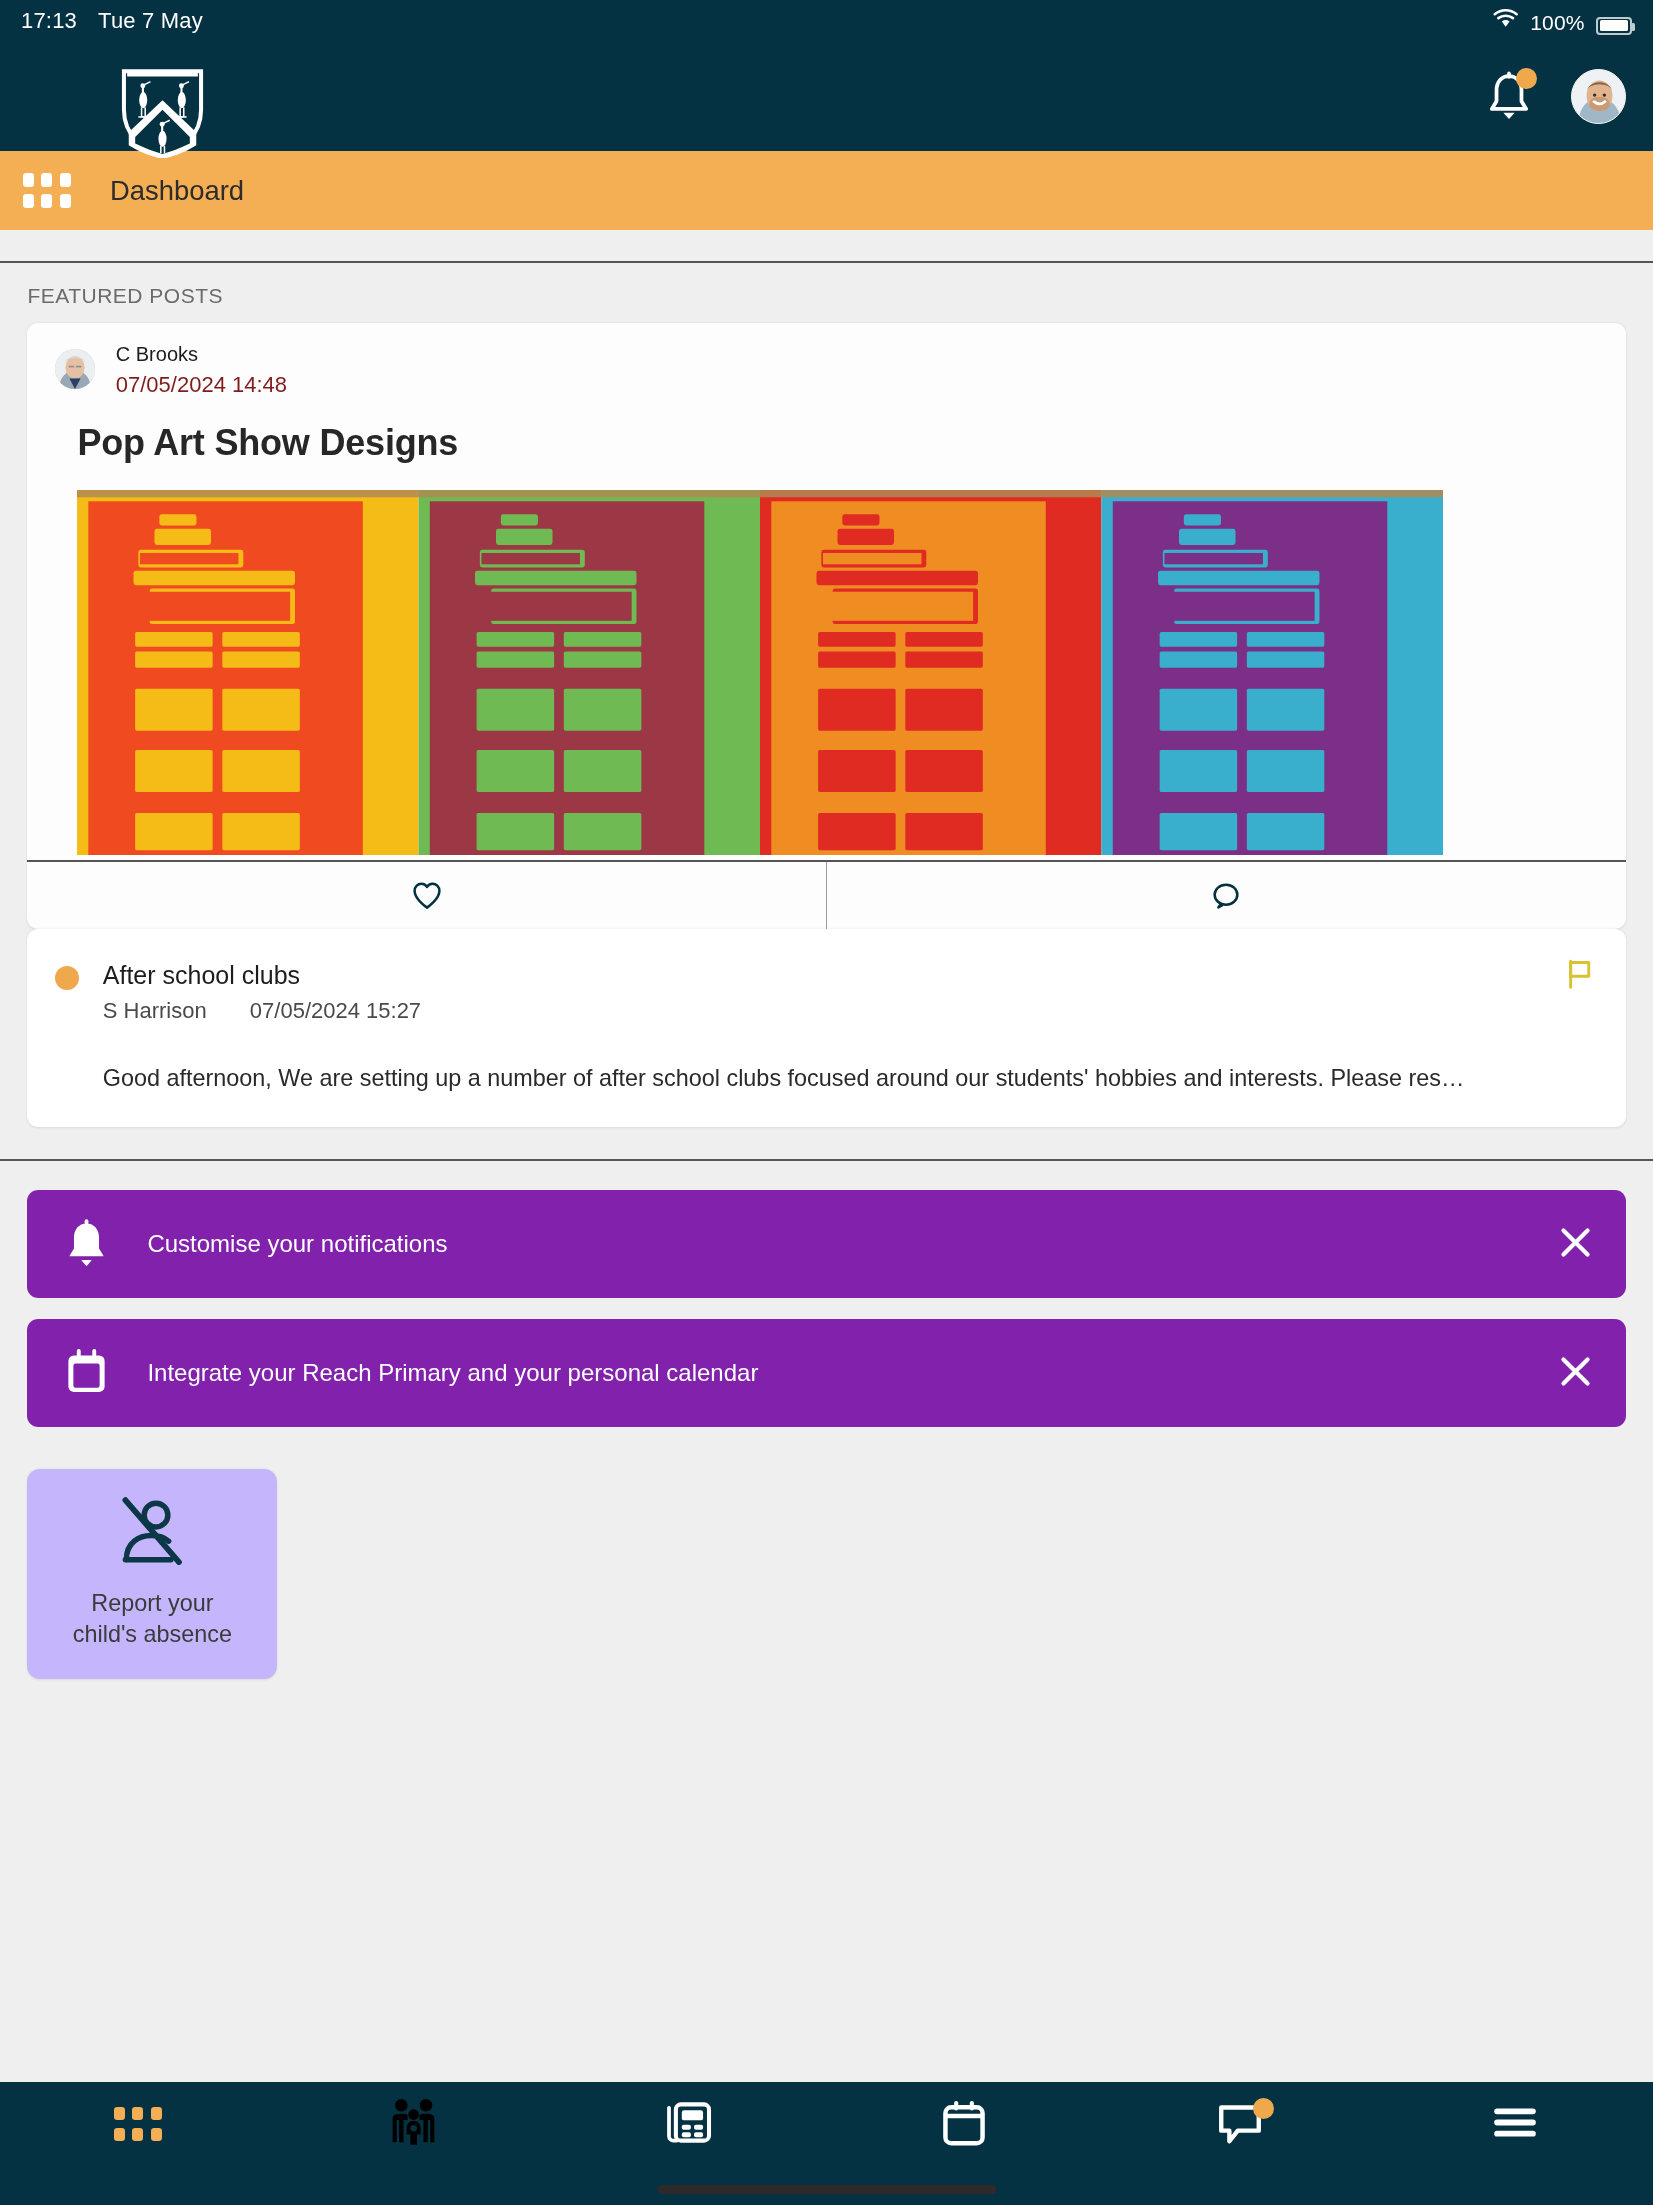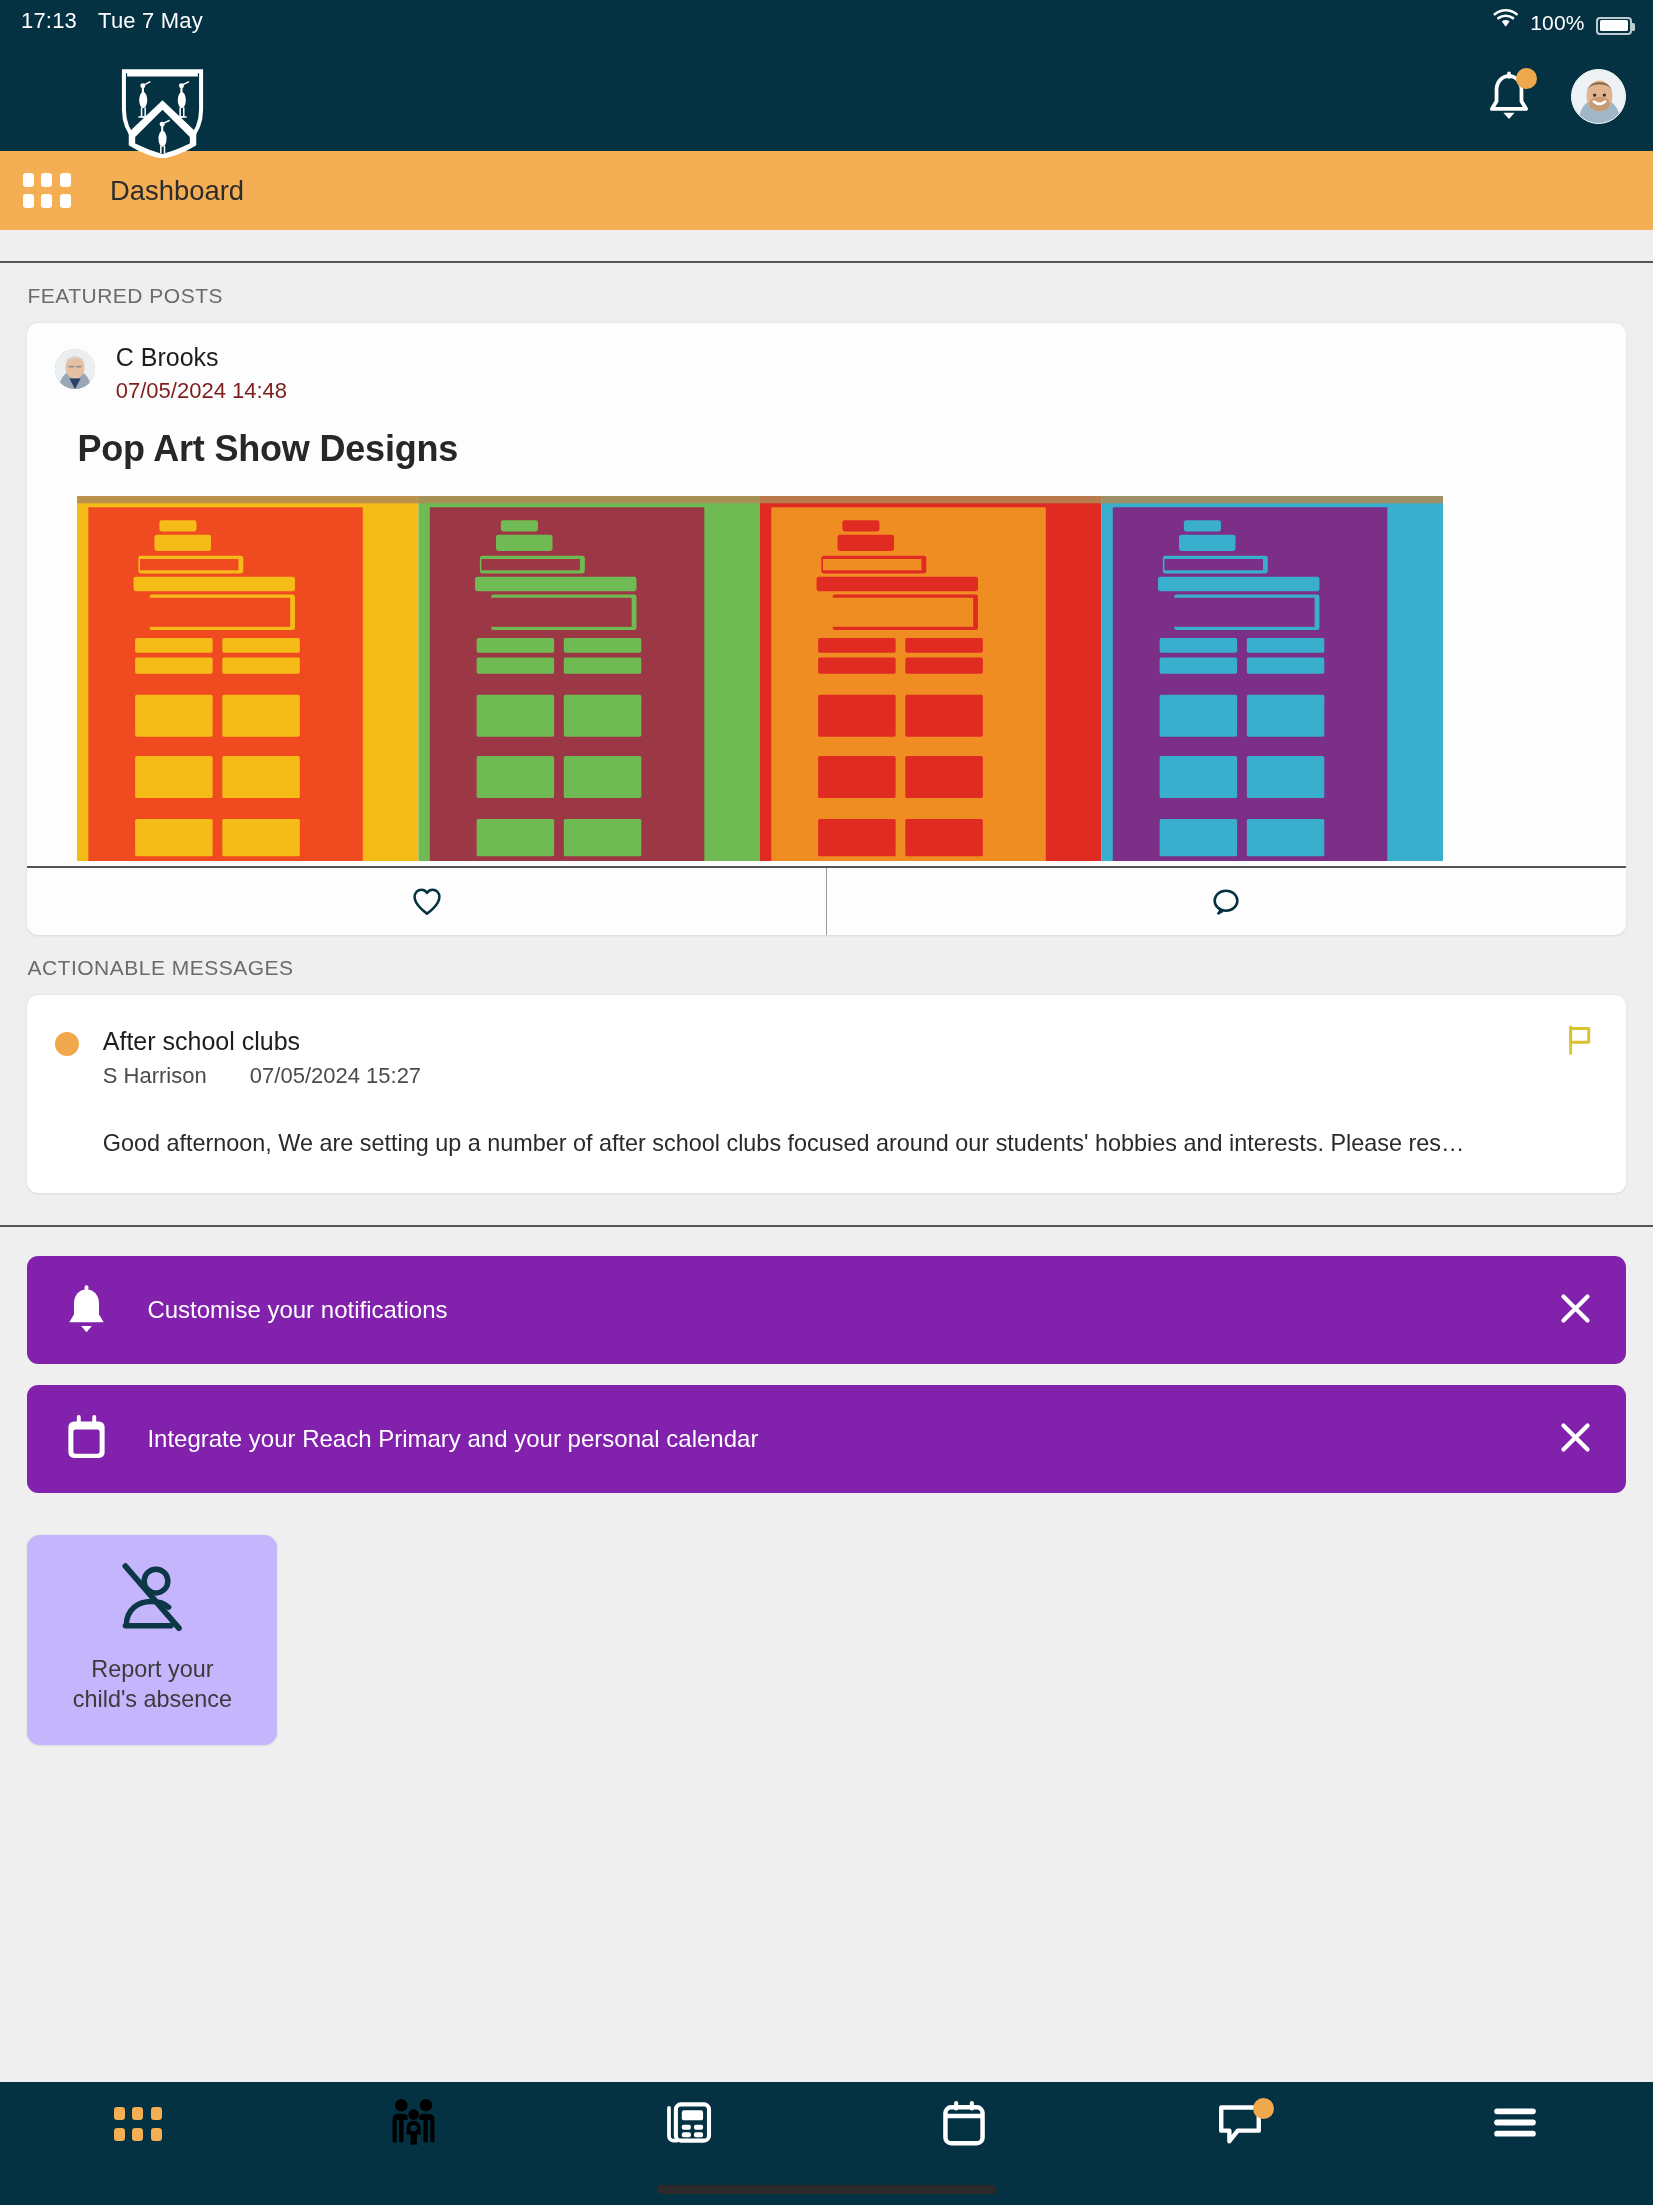--- a/index.html
+++ b/index.html
@@ -73,21 +73,21 @@
     margin:0 27.4px; background:#fdfdfd; border-radius:11.3px;
     box-shadow:0 0.8px 2.4px rgba(0,0,0,.10);
     overflow:hidden;
   }
   .post-head{ display:flex; align-items:flex-start; padding:19.4px 0 0 27.4px; }
   .post-avatar{
     width:40px;height:40px;border-radius:50%;overflow:hidden;
     background:#b9c4cc; margin-top:6.5px; flex:0 0 auto; position:relative;
   }
   .post-meta{ margin-left:21px; }
-  .post-author{ font-size:25px; color:#1c1c1c; line-height:1.25; }
+  .post-author{ font-size:20px; color:#1c1c1c; line-height:1.25; }
   .post-date{ font-size:22px; color:#7f1d1d; line-height:1.35; margin-top:2.4px;}
   .post-title{
     font-size:36px; font-weight:bold; color:#272727;
     padding:22.6px 0 0 50px; letter-spacing:-0.2px;
   }
   .post-img-wrap{ margin:26px 0 0 50px; width:1366px; height:365px; position:relative; }
   .post-actions{
     display:flex; border-top:2.4px solid #555; margin-top:4.8px;
     height:69px;
   }
@@ -357,21 +357,20 @@
       </div>
       <div class="post-action">
         <svg width="32" height="29" viewBox="0 0 24 22">
           <ellipse cx="12" cy="10.4" rx="8.6" ry="7.6" fill="none" stroke="#04313f" stroke-width="1.9"></ellipse>
           <path d="M8.6 16.6 L6.2 20 L9.6 18.2" fill="none" stroke="#04313f" stroke-width="1.9" stroke-linejoin="round"></path>
         </svg>
       </div>
     </div>
   </div>
 
-  <div class="section-label">ACTIONABLE MESSAGES</div>
 
   <div class="msg-card">
     <div class="msg-top">
       <span class="msg-dot"></span>
       <div class="msg-head">
         <div class="msg-title">After school clubs</div>
         <div class="msg-sub">
           <span class="who">S Harrison</span>
           <span>07/05/2024 15:27</span>
         </div>

